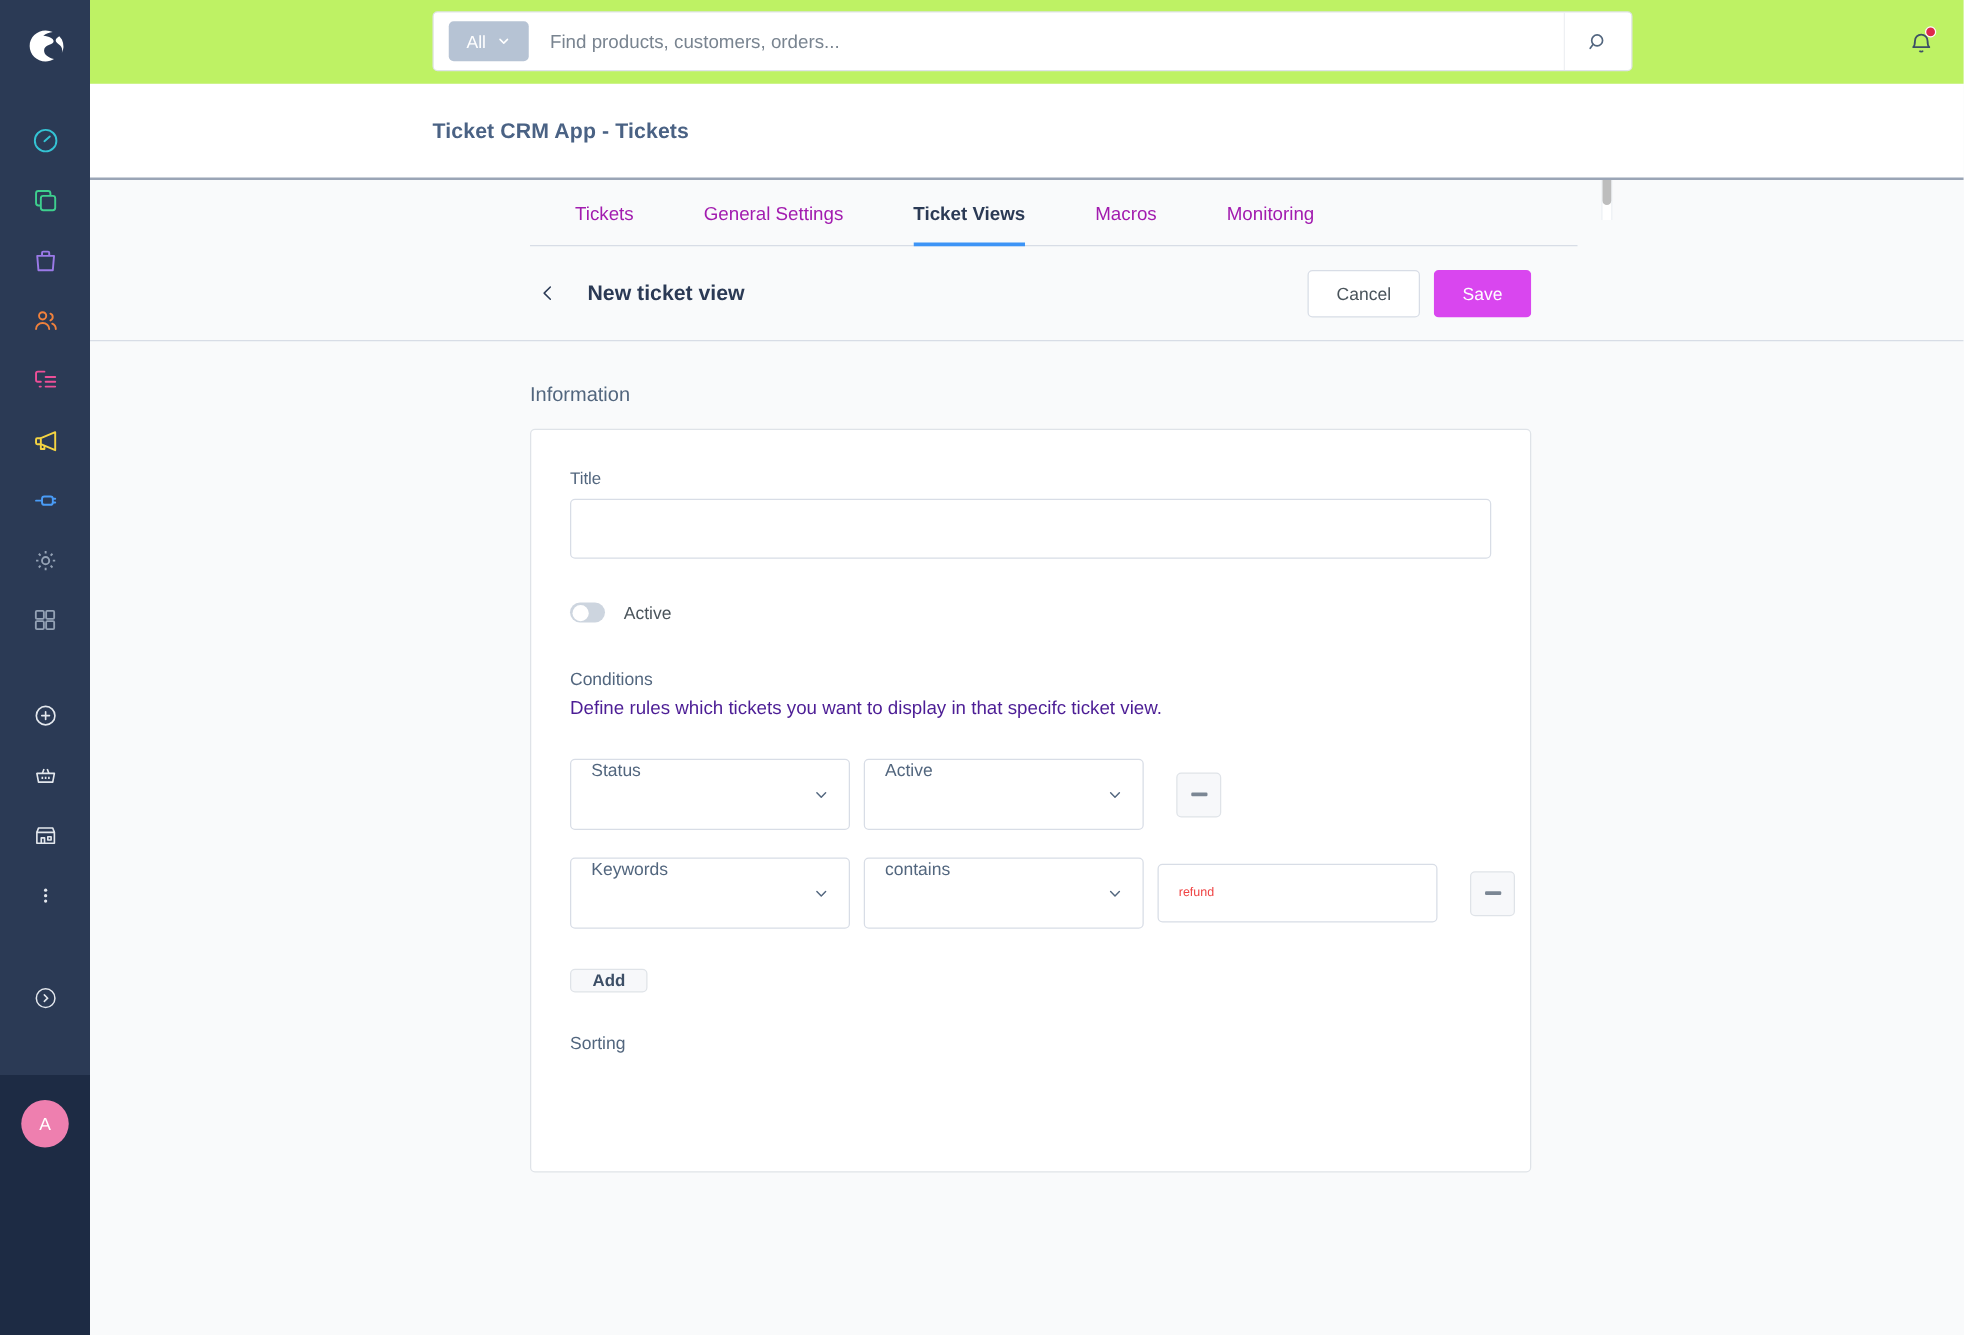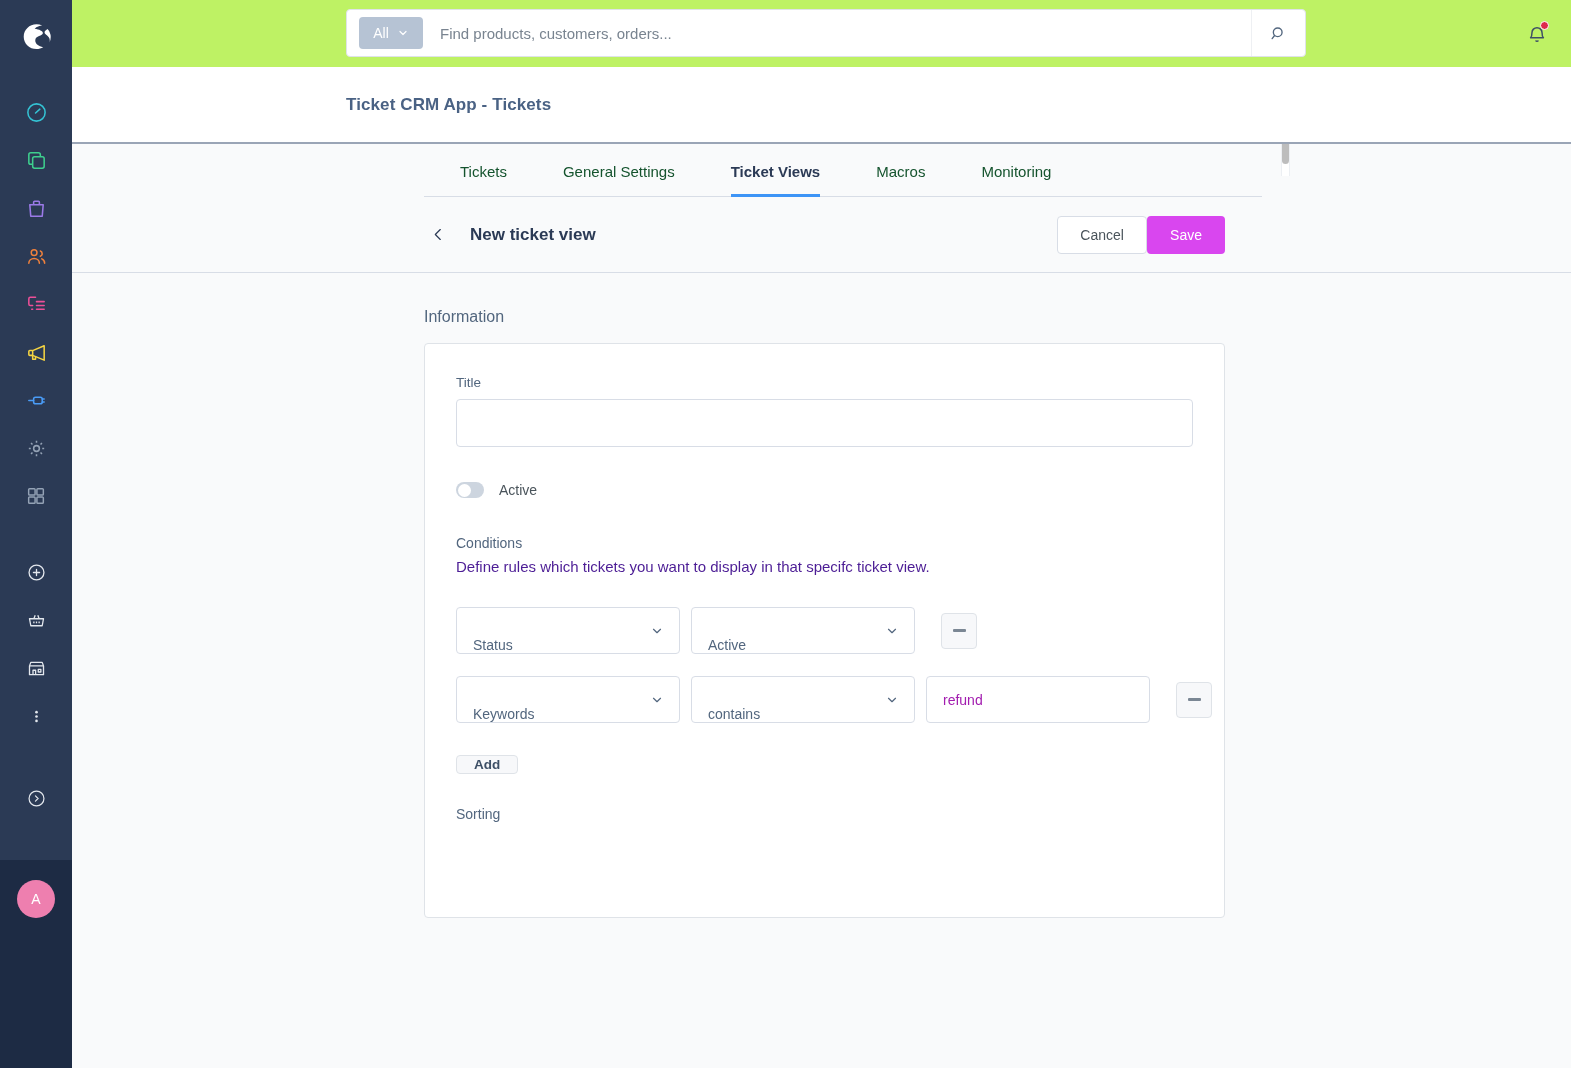--- a/index.html
+++ b/index.html
@@ -126,21 +126,21 @@
 
   
   .tabbar {
     height: 53px; margin-left: 352px; margin-right: 0;
     display: flex; align-items: flex-end;
     border-bottom: 1px solid #d8dde6;
     position: relative; max-width: 838px;
   }
   .tab {
     padding: 0 0 14px 0; margin: 0 28px;
-    font-size: 15px; color: #14532d;
+    font-size: 15px; color: #a21caf;
     cursor: pointer; white-space: nowrap;
     border-bottom: 3px solid transparent;
     position: relative; top: 1px;
   }
   .tab:first-child { margin-left: 36px; }
   .tab.active { color: #2b3a55; font-weight: bold; border-bottom-color: #3d94f6; }
   .tab-scroll {
     position: absolute; right: -28px; top: -17px;
     width: 9px; height: 49px;
     background: #ffffff; border-left: 1px solid #eceff3; border-right: 1px solid #eceff3;
@@ -156,21 +156,21 @@
     display: flex; align-items: center;
     border-bottom: 1px solid #d8dde6;
     padding-left: 352px; padding-right: 346px;
   }
   .back-btn {
     width: 28px; height: 28px;
     display: flex; align-items: center; justify-content: center;
     cursor: pointer; margin-right: 18px;
   }
   .sub-title { font-size: 17px; font-weight: bold; color: #2b3a55; }
-  .actions { margin-left: auto; display: flex; align-items: flex-end; }
+  .actions { margin-left: auto; display: flex; align-items: flex-end; gap: 11px; }
   .btn {
     height: 38px; border-radius: 4px; font-size: 14px;
     display: flex; align-items: center; justify-content: center;
     cursor: pointer; padding: 0 22px; border: 1px solid transparent;
     font-family: "Liberation Sans", sans-serif;
   }
   .btn-ghost { background: #ffffff; border-color: #d8dde6; color: #4a545b; min-width: 90px; }
   .btn-primary { background: #d946ef; color: #ffffff; min-width: 74px; }
 
   
@@ -213,35 +213,35 @@
   .cond-head { margin-top: 37px; }
   .cond-title { font-size: 14px; color: #52667e; }
   .cond-desc { font-size: 15px; color: #4c1d95; margin-top: 7px; }
 
   .cond-row {
     display: flex; align-items: center; gap: 11px;
     margin-top: 22px;
   }
   .cond-row.first { margin-top: 32px; }
   .select {
-    height: 47px; border: 1px solid #d8dde6; border-radius: 4px;
-    background: #ffffff; display: flex; align-items: flex-end;
+    height: 57px; border: 1px solid #d8dde6; border-radius: 4px;
+    background: #ffffff; display: flex; align-items: flex-start;
     padding: 0 16px; cursor: pointer; position: relative;
   }
   .select .val { font-size: 14px; color: #52667e; }
   .select .chev { position: absolute; right: 15px; top: 50%; transform: translateY(-50%); }
   .sel-a { flex: 0 0 224px; }
   .sel-b { flex: 0 0 224px; }
   .sel-c { flex: 0 0 224px; }
   .inp-c {
     flex: 0 0 224px; height: 47px;
     border: 1px solid #d8dde6; border-radius: 4px;
     background: #ffffff; outline: none;
     font-family: "Liberation Sans", sans-serif;
-    font-size: 14px; color: #a21caf; padding: 0 16px;
+    font-size: 10px; color: #ef4444; padding: 0 16px;
   }
   .minus-btn {
     flex: 0 0 36px; width: 36px; height: 36px;
     border: 1px solid #dfe3e8; border-radius: 4px;
     background: #f7f8fa;
     display: flex; align-items: center; justify-content: center;
     cursor: pointer; margin-left: 15px;
   }
   .minus-btn i { display: block; width: 13px; height: 3px; background: #7b8794; border-radius: 1px; }
   .add-btn {

